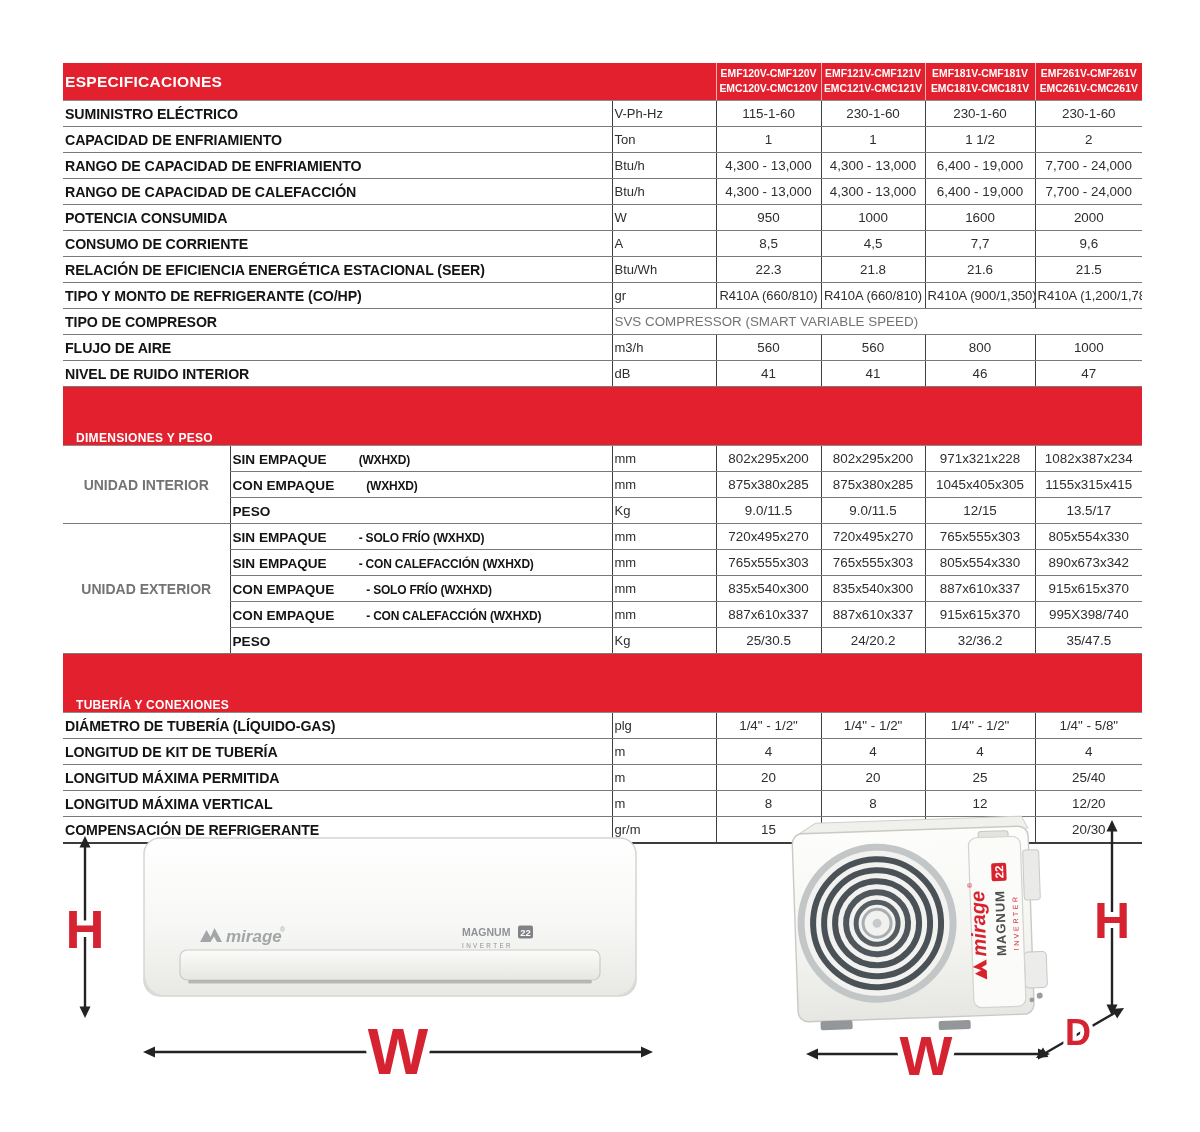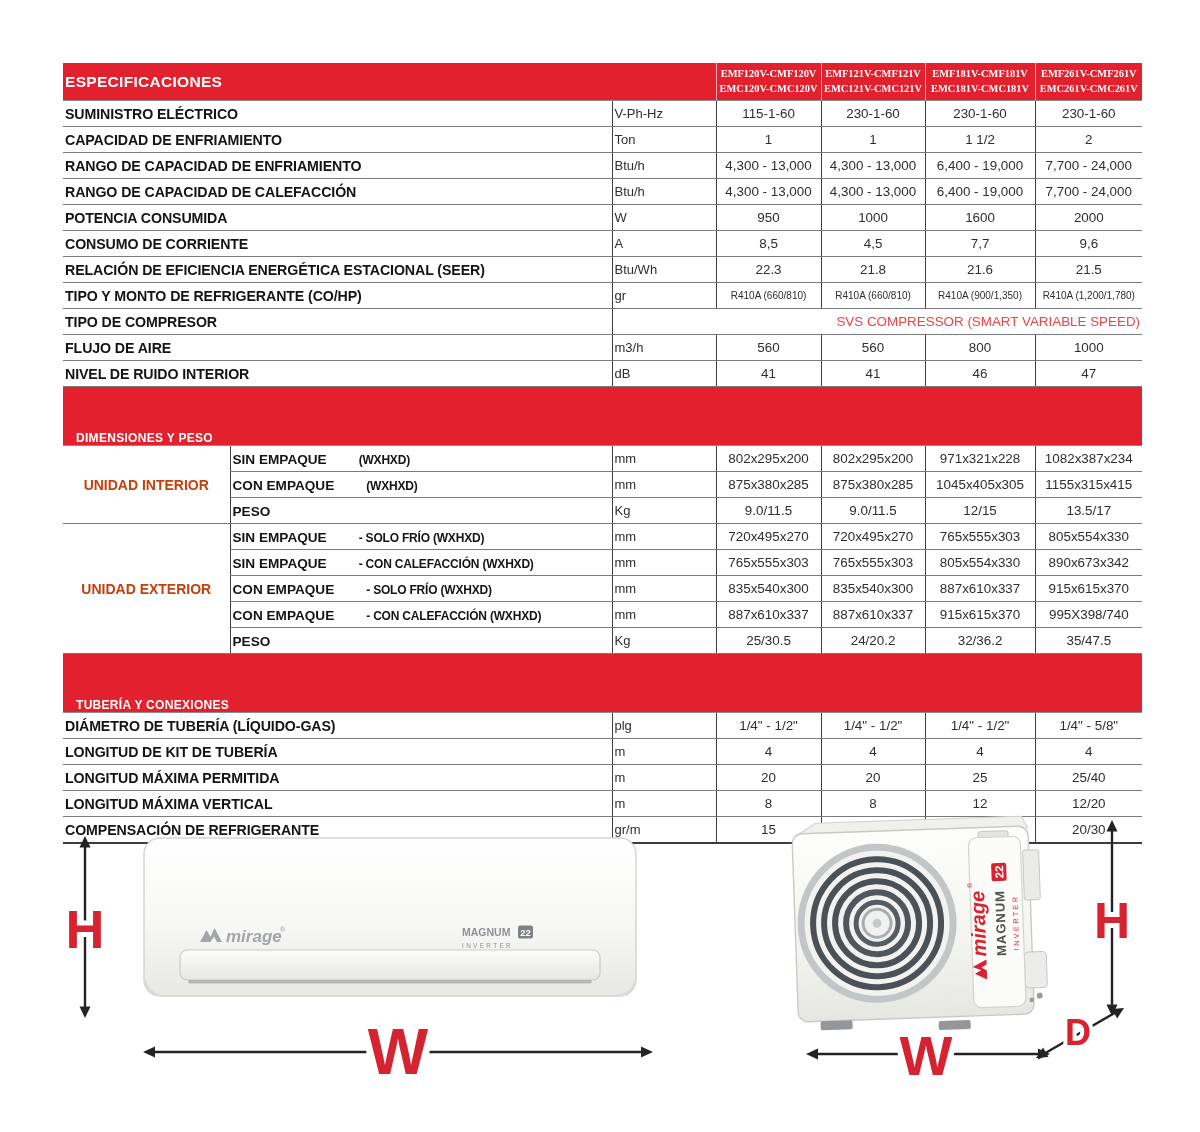--- a/index.html
+++ b/index.html
@@ -7,32 +7,32 @@
         font-family:"Liberation Sans",sans-serif;}
 
   
   #spec-table-wrap{position:absolute;left:63px;top:63px;width:1079px;}
   table.spec{border-collapse:collapse;table-layout:fixed;width:1079px;}
   table.spec td{padding:0 2px;vertical-align:middle;}
 
   tr.hdr td{background:#e3202e;height:37px;border-bottom:1px solid #8c8c8c;}
   td.hdr-title{padding-left:12px;color:#fff;font-size:15.5px;font-weight:700;letter-spacing:.3px;}
   td.model{border-left:1px solid rgba(255,255,255,.65);text-align:center;}
-  .model-line{color:#fff;font-size:10.4px;font-weight:700;line-height:1.35;white-space:nowrap;font-family:Liberation Serif, serif;}
+  .model-line{color:#fff;font-size:10.4px;font-weight:700;line-height:1.35;white-space:nowrap;}
 
   tr.banner td{background:#e3202e;height:27px;border-bottom:1px solid #8c8c8c;border-top:1px solid #8c8c8c;}
   .banner-text{padding-left:11px;color:#fff;font-size:12px;font-weight:700;letter-spacing:.3px;margin-top:44px;}
 
   tr.row td{height:25px;border-bottom:1px solid #7a7a7a;}
   td.lbl{font-size:14.2px;font-weight:700;color:#141414;padding-left:10px;letter-spacing:-.1px;white-space:nowrap;overflow:hidden;}
   td.unit{border-left:1px solid #3f3f3f;text-align:left;font-size:13px;color:#2e2e2e;}
   td.val{border-left:1px solid #3f3f3f;text-align:center;font-size:13.4px;color:#2e2e2e;white-space:nowrap;overflow:hidden;}
-  td.val-sm{font-size:10px;text-align:center;}
-  td.merged{border-left:1px solid #3f3f3f;text-align:right;font-size:13.4px;color:#ef4444;}
-  td.group{text-align:center;font-size:14px;font-weight:700;color:#c2410c;}
+  td.val-sm{font-size:13px;text-align:center;}
+  td.merged{border-left:1px solid #3f3f3f;text-align:left;font-size:13.4px;color:#737373;}
+  td.group{text-align:center;font-size:14px;font-weight:700;color:#737373;}
   td.sub{border-left:1px solid #3f3f3f;padding-left:12px;white-space:nowrap;overflow:hidden;}
   .sub-main{font-size:13.6px;font-weight:700;color:#141414;margin-right:32px;}
   .sub-detail{font-size:12px;font-weight:700;color:#141414;letter-spacing:-.2px;}
   tr.last td{border-bottom:2px solid #3c3c3c;}
 
   
   .fig{position:absolute;}
   svg text.dim-letter{font-family:"Liberation Sans",sans-serif;font-weight:700;fill:#d62331;
        stroke:#ffffff;stroke-width:10px;paint-order:stroke;stroke-linejoin:round;text-anchor:middle;}
   svg .arrow{stroke:#232323;stroke-width:2.4px;}

